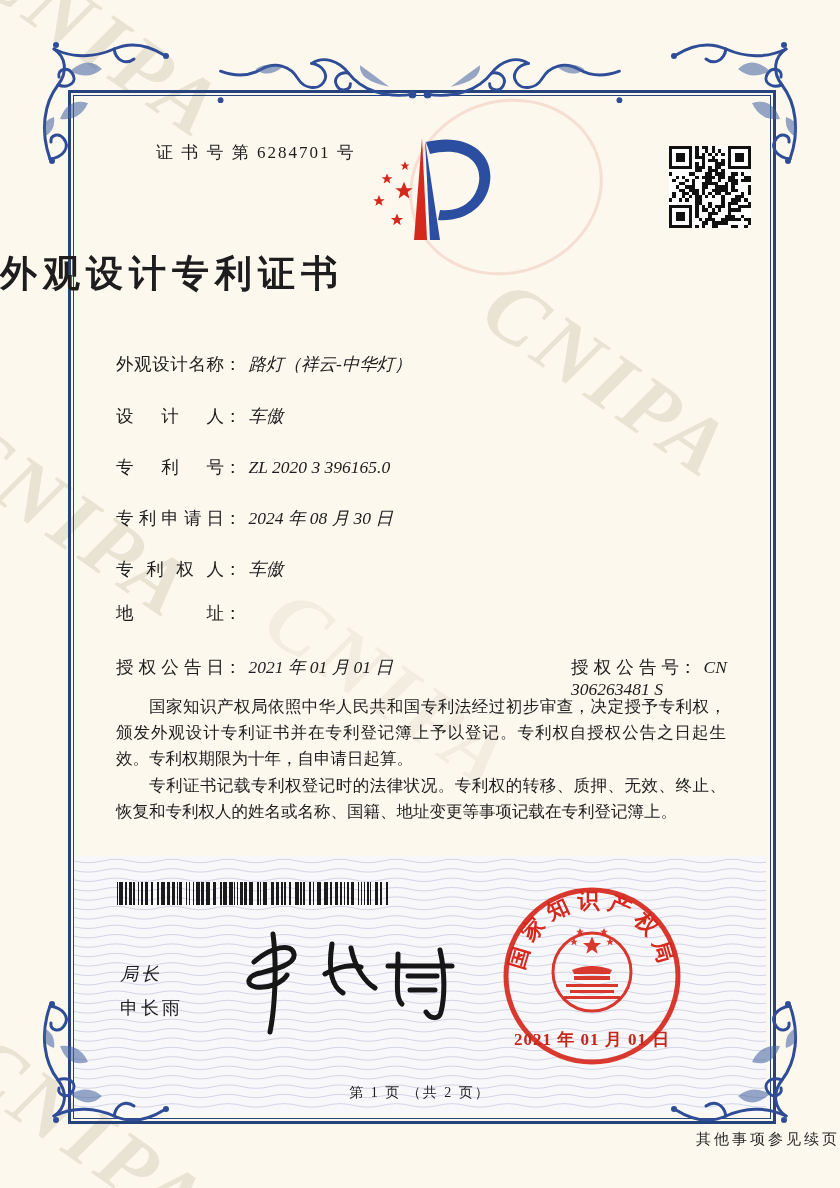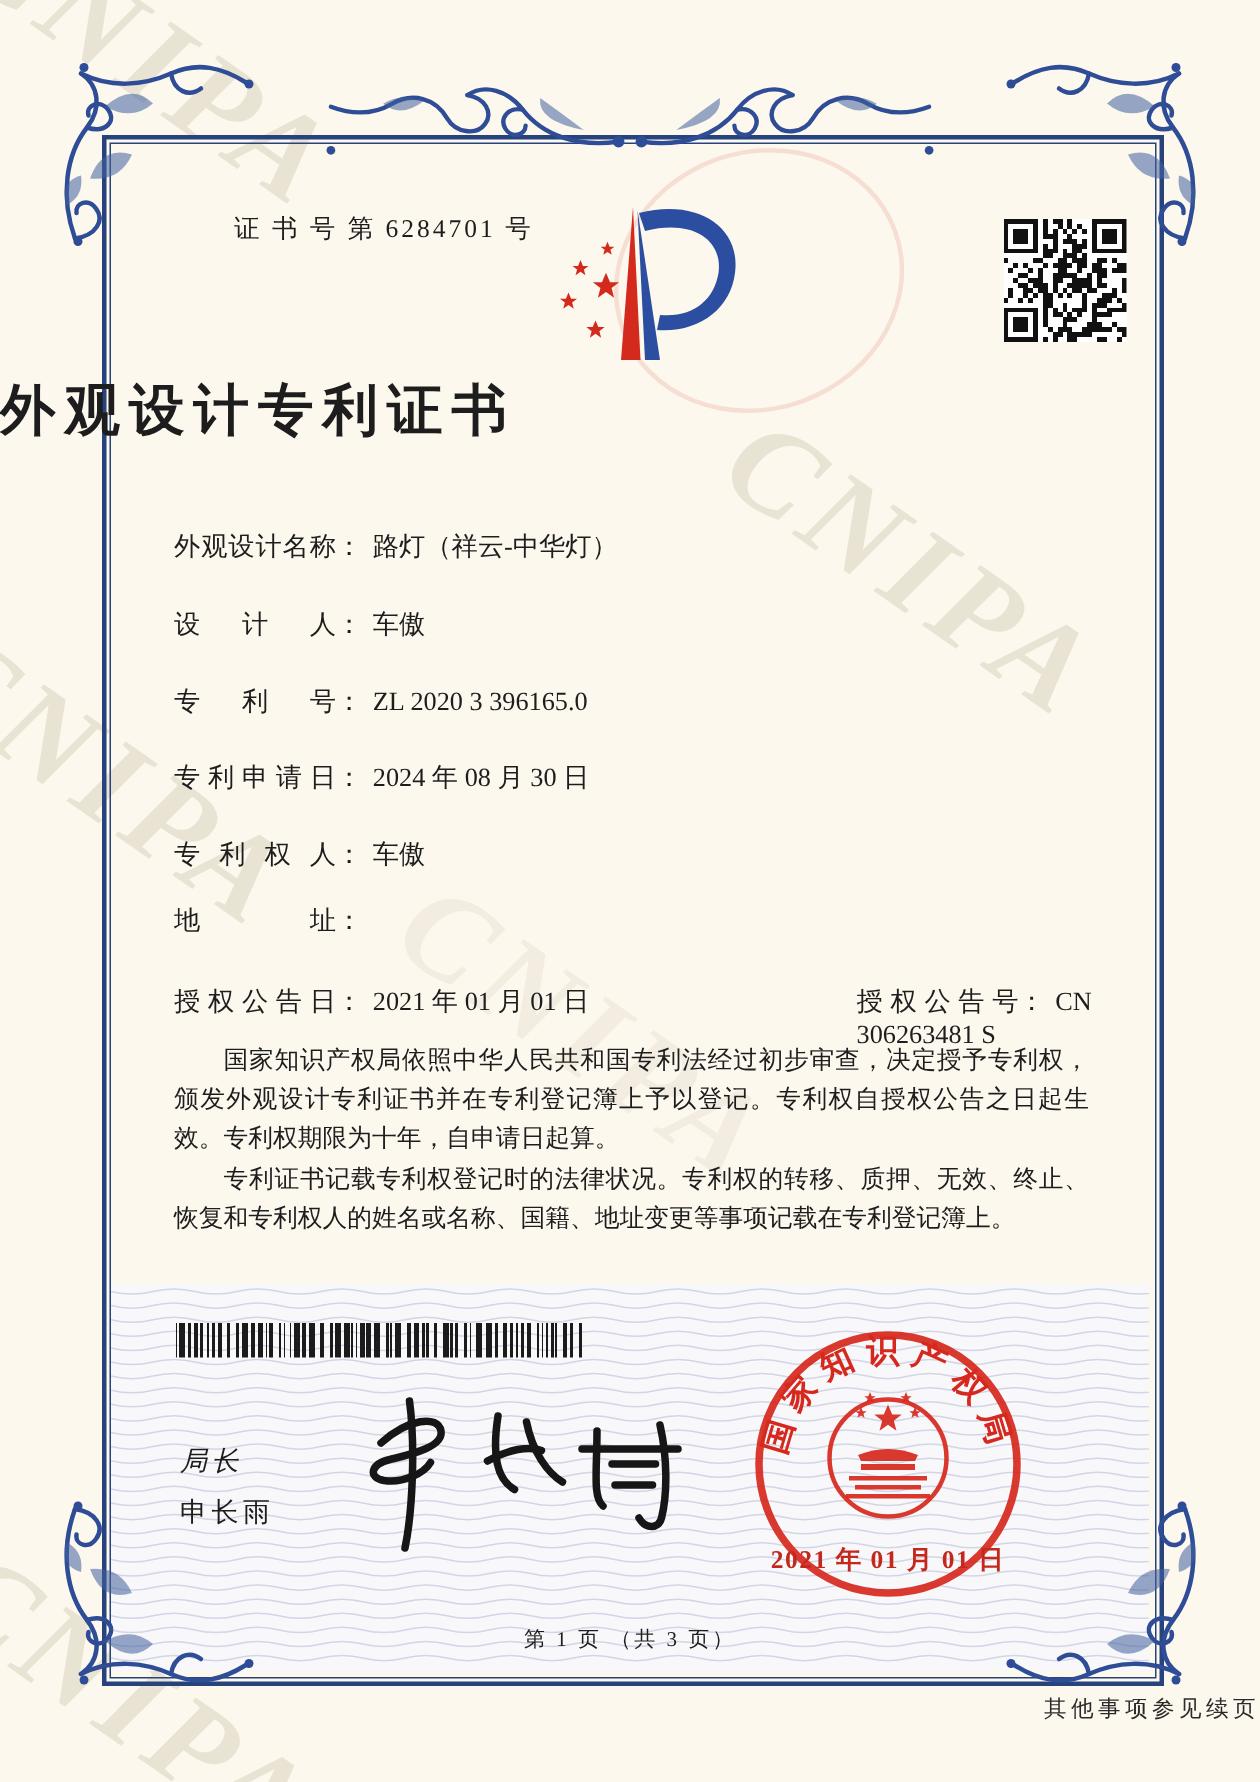--- a/index.html
+++ b/index.html
@@ -20,21 +20,21 @@
   .gband{position:absolute;left:74px;top:856px;z-index:1;}
   
   .cert-no{position:absolute;left:114px;top:141px;font-size:17px;letter-spacing:2px;z-index:2;margin-left:42px;}
   .logo{position:absolute;left:338px;top:134px;z-index:2;}
   .qr{position:absolute;left:669px;top:146px;z-index:2;}
   .title{position:absolute;left:0;top:249px;width:840px;font-size:37px;
          font-weight:bold;letter-spacing:6px;z-index:2;}
   
   .row{position:absolute;left:116px;font-size:17.5px;white-space:nowrap;z-index:2;}
   .spread{display:inline-flex;justify-content:space-between;width:108px;}
-  .val{margin-left:7px;white-space:pre-wrap;}
+  .val{margin-left:7px;white-space:pre-wrap;font-style:italic;}
   .row.addr{display:flex;white-space:normal;}
   .row.addr .val{width:492px;line-height:27px;}
   .grant-right{position:absolute;left:455px;top:0;}
   
   .paras{position:absolute;left:116px;top:694px;width:610px;z-index:2;}
   .paras p{margin:0 0 1px 0;font-size:16.5px;line-height:26px;text-align:justify;text-indent:2em;}
   
   .barcode{position:absolute;left:117px;top:882px;z-index:2;}
   .sig-title{position:absolute;left:120px;top:962px;font-size:18px;letter-spacing:3px;z-index:2;font-style:italic;}
   .sig-name{position:absolute;left:120px;top:996px;font-size:18px;letter-spacing:3px;z-index:2;}
@@ -558,16 +558,16 @@
       <use href="#star" transform="translate(104,48) scale(0.5)"></use>
       <path d="M72 86 q 20 -8 40 0 l -2 4 h -36 z"></path>
       <rect x="74" y="92" width="36" height="4"></rect>
       <path d="M66 100 h52 v3 h-52 z"></path>
       <path d="M70 106 h44 v3 h-44 z"></path>
       <path d="M64 112 h56 v3 h-56 z"></path>
     </g>
   </svg>
   <div class="seal-date">2021 年 01 月 01 日</div>
 
-  <div class="page-info">第 1 页 （共 3 页）</div>
+  <div class="page-info">第 1 页 （共 2 页）</div>
   <div class="continuation">其他事项参见续页</div>
 
 </div>
 
 </body></html>

